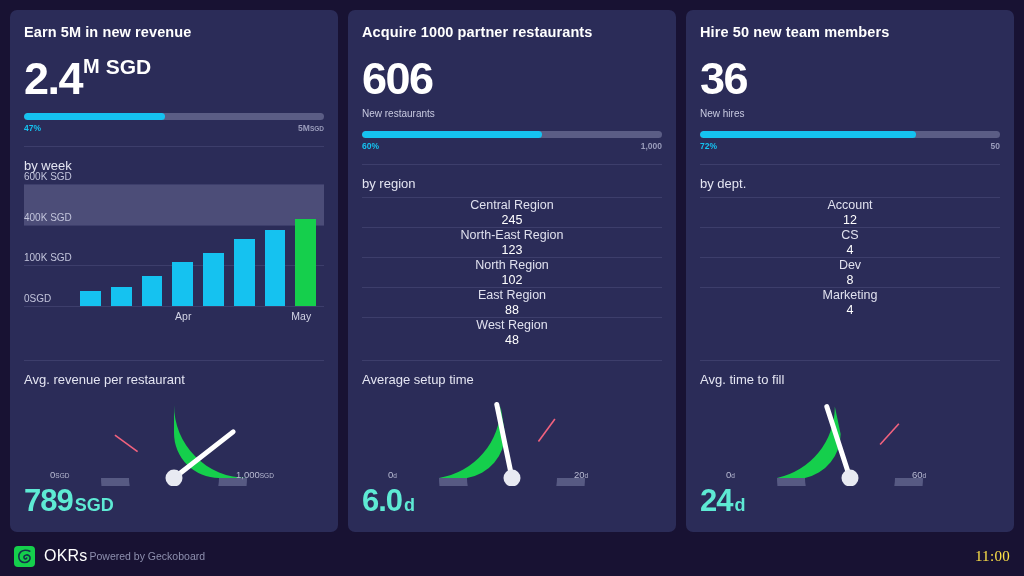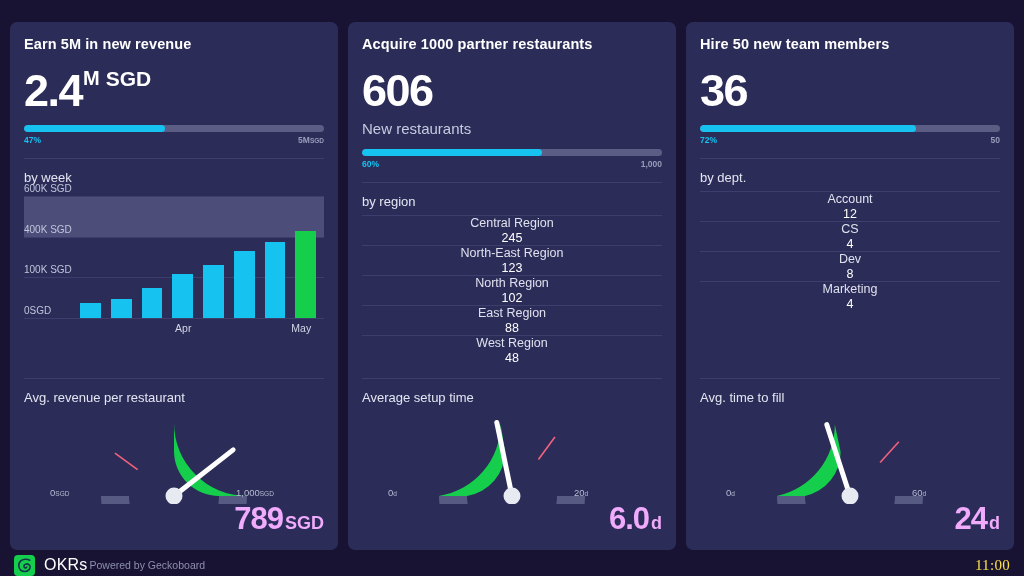--- a/index.html
+++ b/index.html
@@ -11,21 +11,20 @@
     overflow:hidden;
     -webkit-font-smoothing:antialiased;
   }
   #root { width:1024px; height:576px; position:relative; display:flex; flex-direction:column; }
 
   .cards {
     flex:1;
     display:flex;
     gap:10px;
     padding:10px 10px 4px 10px;
-    margin-top:12px;
   }
   .card {
     flex:1;
     background:#2b2c58;
     border-radius:7px;
     padding:14px 14px 10px 14px;
     display:flex;
     flex-direction:column;
     position:relative;
     overflow:hidden;
@@ -51,21 +50,21 @@
     align-items:flex-start;
   }
   .kpi-big { font-size:45px; }
   .kpi-unit-sm {
     font-size:20px; font-weight:bold; letter-spacing:0; margin-left:1px;
   }
   .kpi-unit-lg {
     font-size:21px; font-weight:bold; letter-spacing:0; margin-left:6px;
   }
   .kpi-sub {
-    font-size:15px;
+    font-size:10px;
     color:#c8cae0;
     margin-top:7px;
   }
 
   
   .progress-wrap { margin-top:12px; }
   .progress-track {
     height:7px;
     border-radius:4px;
     background:#5b5d85;
@@ -158,22 +157,22 @@
     font-size:9.5px;
     color:#b9bbd3;
     bottom:42px;
   }
   .gauge-minmax .sub { font-size:6.5px; }
   .gauge-min { left:50%; transform:translateX(-124px); }
   .gauge-max { left:50%; transform:translateX(62px); }
   .gauge-value {
     position:absolute;
     bottom:6px; left:0; right:0;
-    text-align:right;
-    color:#f0abfc;
+    text-align:left;
+    color:#5eead4;
     font-weight:bold;
     letter-spacing:-1px;
     line-height:1;
   }
   .gauge-value .num { font-size:31px; }
   .gauge-value .unit { font-size:18px; letter-spacing:0; margin-left:2px; }
 
   
   .footer {
     height:40px;
@@ -323,20 +322,21 @@
             <div class="gauge-value"><span class="num">6.0</span><span class="unit">d</span></div>
           </div>
         </div>
       </div>
       <div class="card">
         <div class="card-title">Hire 50 new team members</div>
         <div class="kpi-block">
           <div class="kpi-number">
             <span class="kpi-big">36</span>
           </div>
+          <div class="kpi-sub">New hires</div>
         </div>
         <div class="progress-wrap">
           <div class="progress-track">
             <div class="progress-fill" style="width:72%"></div>
           </div>
           <div class="progress-labels">
             <span class="progress-pct">72%</span>
             <span class="progress-goal">50<span class="sub"></span></span>
           </div>
         </div>

